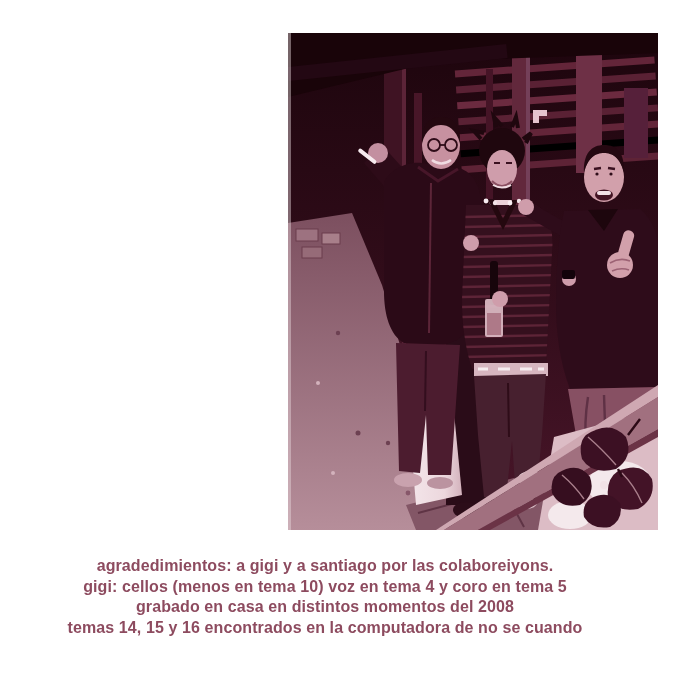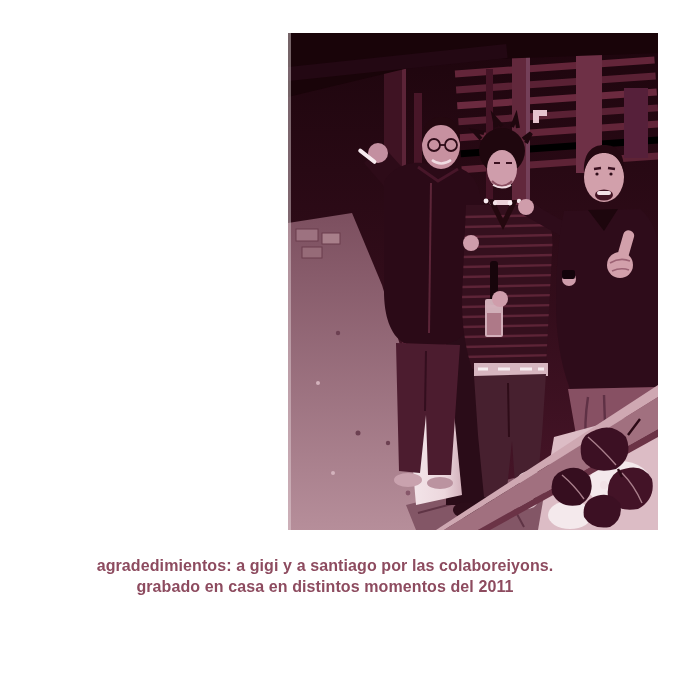--- a/index.html
+++ b/index.html
@@ -204,16 +204,18 @@
         <path d="M340,402 L352,386 M330,436 L334,444" stroke="#2c0a16" stroke-width="2.4" fill="none"></path>
         <circle cx="316" cy="452" r="4" fill="#f1e2e6"></circle>
       </g>
 
       <rect x="0" y="0" width="3" height="497" fill="#e9dade" opacity="0.45"></rect>
     </svg>
   </div>
 
   <div class="credits">
     <div>agradedimientos: a gigi y a santiago por las colaboreiyons.</div>
-    <div>grabado en casa en distintos momentos del 2011</div>
+    <div>gigi: cellos (menos en tema 10) voz en tema 4 y coro en tema 5</div>
+    <div>grabado en casa en distintos momentos del 2008</div>
+    <div>temas 14, 15 y 16 encontrados en la computadora de no se cuando</div>
   </div>
 
 </div>
 
 </body></html>

